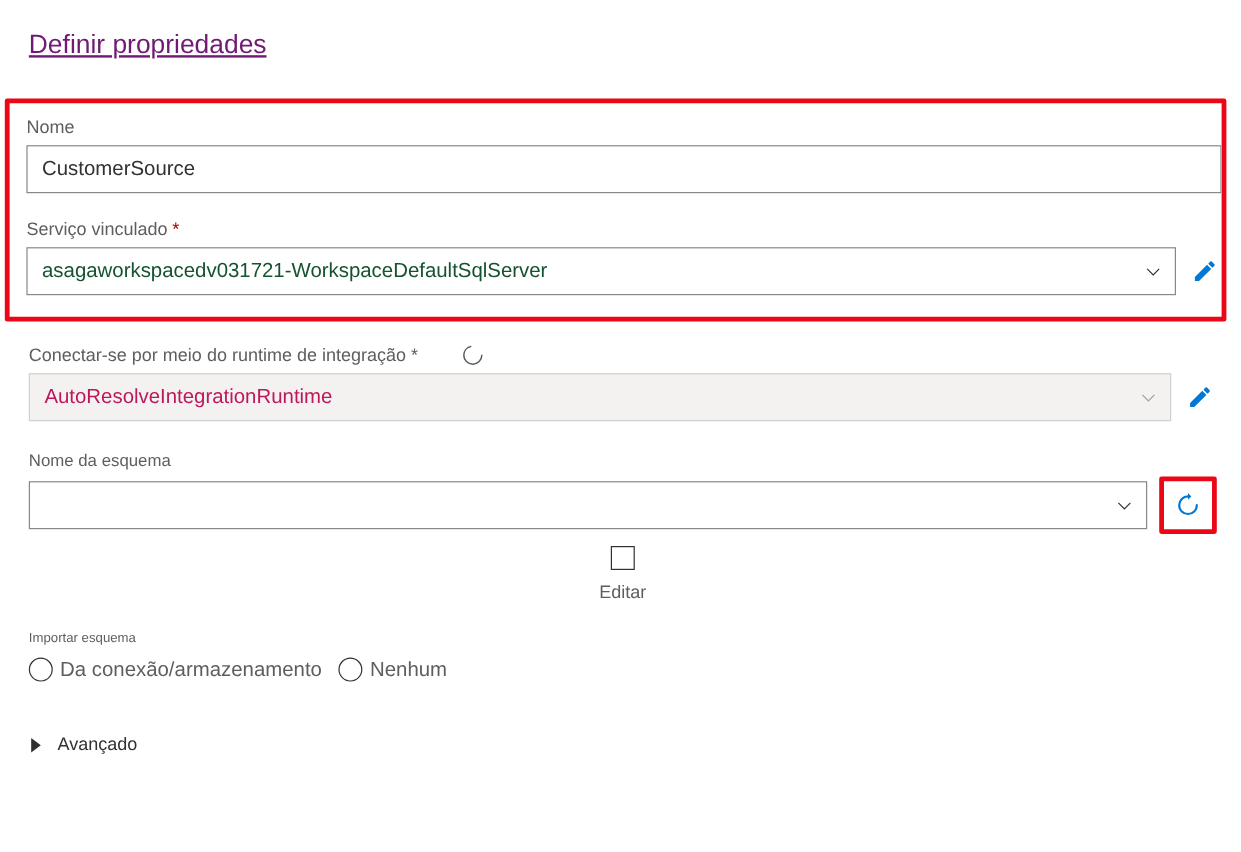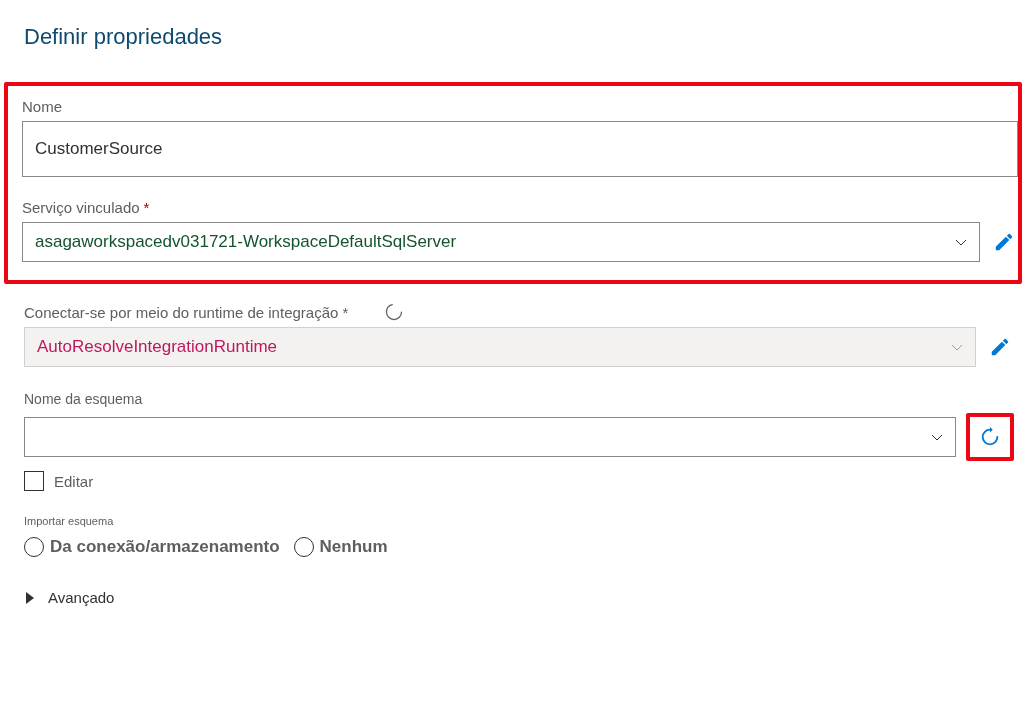--- a/index.html
+++ b/index.html
@@ -10,22 +10,23 @@
     background: #fff;
     color: #323130;
     width: 1034px;
   }
   .page {
     padding: 24px 20px 20px 24px;
   }
   .page-title {
     font-size: 22px;
     font-weight: 400;
-    color: #0c4a6e;
+    color: #701a75;
     margin: 0 0 32px 0;
+    text-decoration: underline;
   }
   .section {
     margin-bottom: 24px;
   }
   .highlight-box {
     border: 4px solid #eb0716;
     border-radius: 2px;
     padding: 12px 0 18px 14px;
     margin-left: -20px;
     margin-right: -8px;
@@ -45,21 +46,21 @@
     color: #a80000;
     margin-left: 4px;
   }
   .field-row {
     display: flex;
     align-items: center;
     gap: 10px;
   }
   .text-input {
     flex: 1;
-    height: 56px;
+    height: 40px;
     border: 1px solid #8a8886;
     padding: 0 12px;
     font-size: 17px;
     color: #323130;
     background: #fff;
     font-family: inherit;
   }
   .select-wrap {
     flex: 1;
     position: relative;
@@ -114,20 +115,21 @@
     padding: 6px;
     display: flex;
     align-items: center;
     justify-content: center;
   }
   .checkbox-row {
     display: flex;
     align-items: center;
     gap: 10px;
     margin-top: 10px;
+    flex-direction: column;
   }
   .checkbox {
     width: 20px;
     height: 20px;
     border: 1px solid #323130;
     background: #fff;
     cursor: pointer;
   }
   .checkbox-label {
     font-size: 15px;
@@ -149,28 +151,27 @@
     height: 20px;
     border: 1px solid #323130;
     border-radius: 50%;
     background: #fff;
     cursor: pointer;
     flex: 0 0 auto;
   }
   .radio-label {
     font-size: 17px;
     color: #605e5c;
-    font-weight: bold;
   }
   .advanced-row {
     display: flex;
     align-items: center;
     gap: 12px;
     cursor: pointer;
-    margin-top: 32px;
+    margin-top: 44px;
   }
   .advanced-row svg { display:block; }
   .advanced-label {
     font-size: 15px;
     color: #323130;
   }
   .loading-overlay {
     position: absolute;
     display: flex;
     align-items: center;

